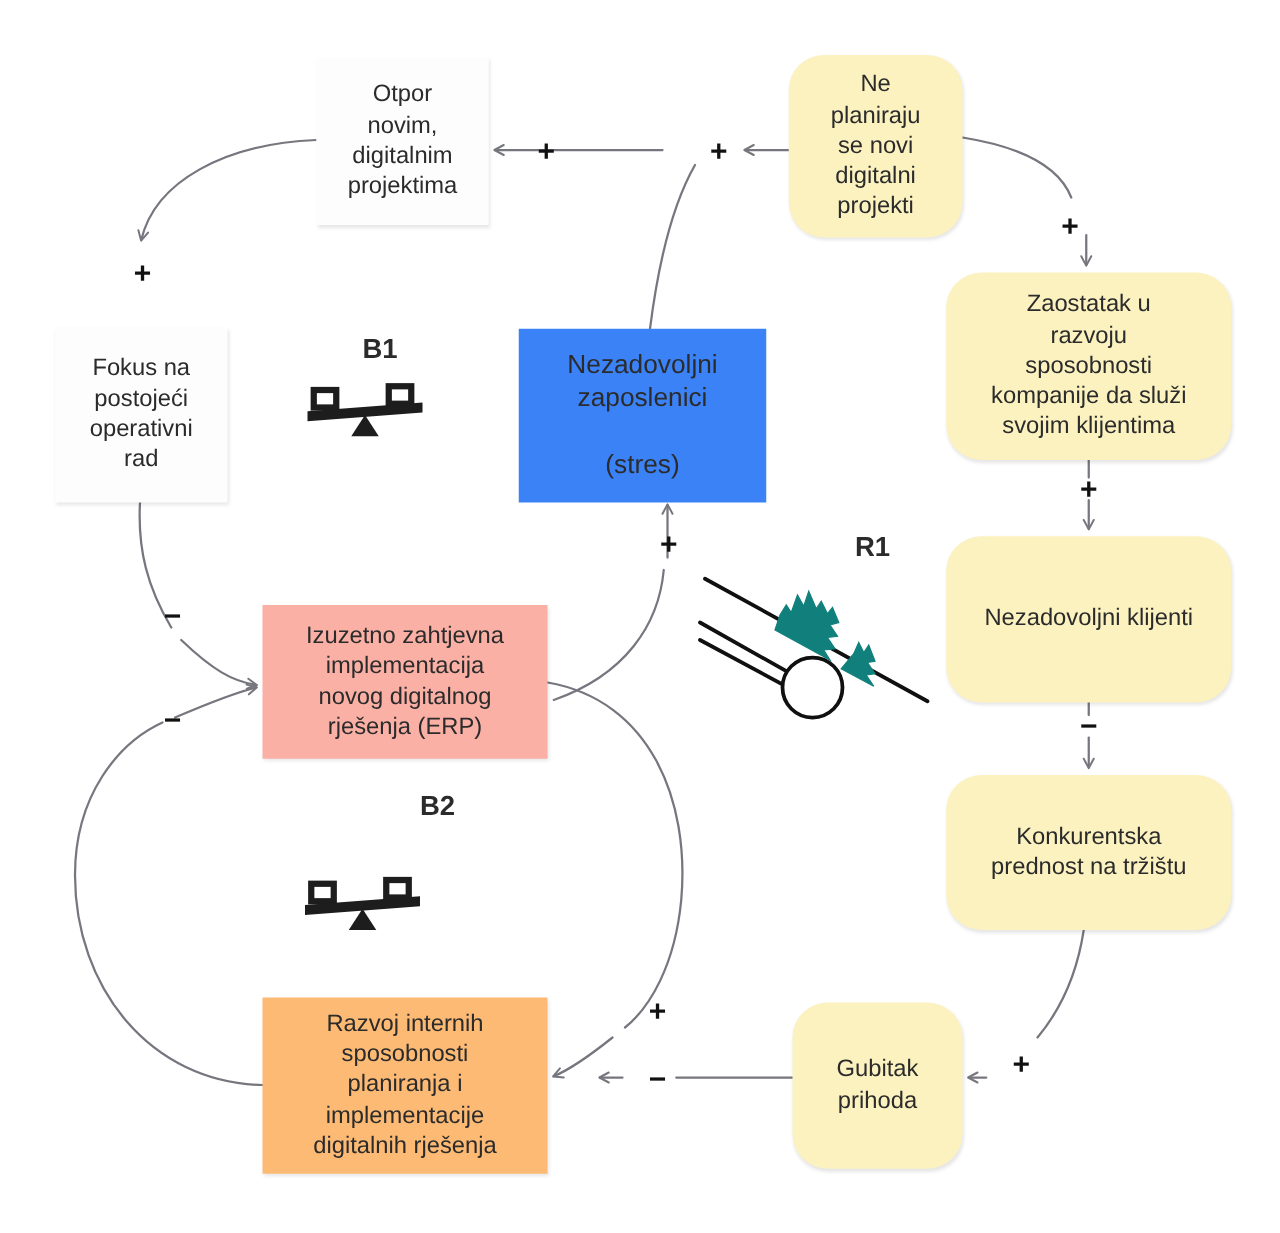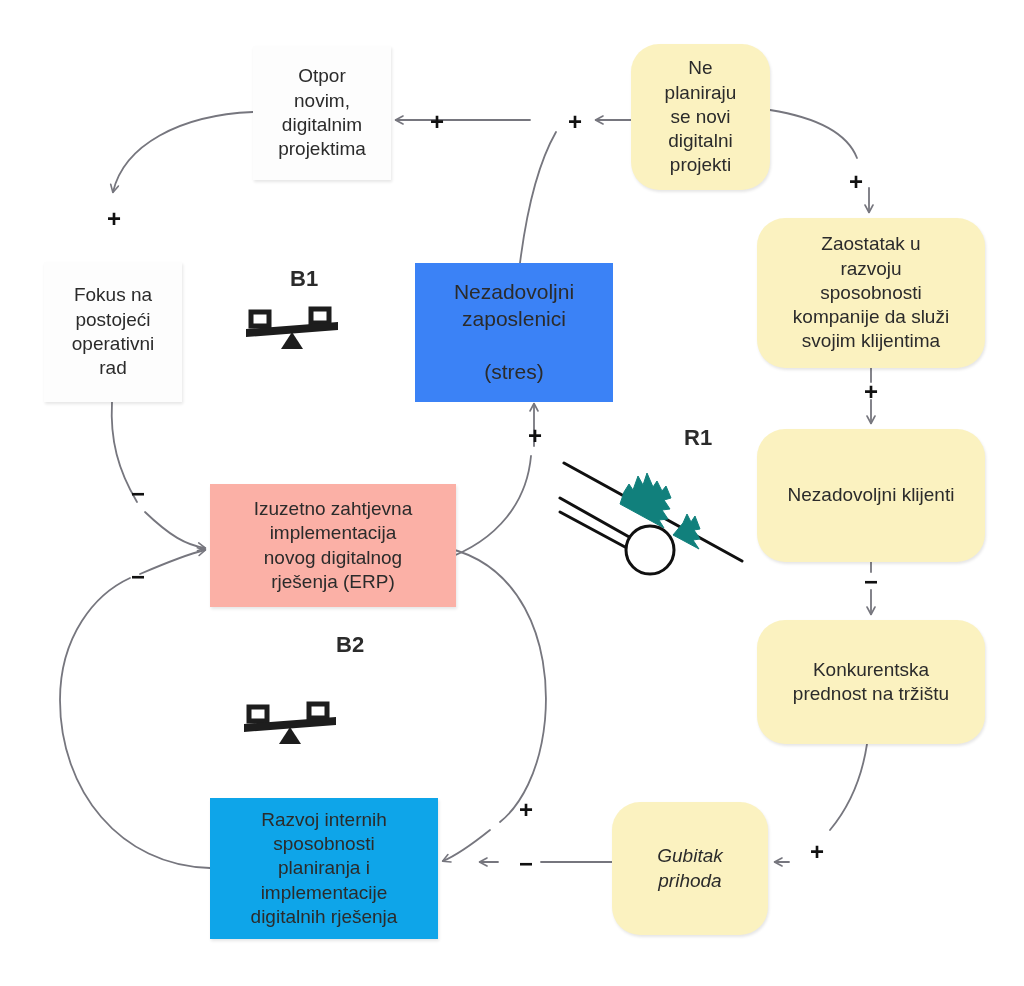--- a/index.html
+++ b/index.html
@@ -34,21 +34,21 @@
     text-align: center;
     color: #2b2b2b;
     font-size: 19px;
     line-height: 1.28;
     padding: 6px 8px;
     box-shadow: 1px 2px 3px rgba(0,0,0,0.10);
   }
   .node-white { background: #fdfdfd; }
   .node-yellow { background: #fbf2c0; border-radius: 28px; }
   .node-red { background: #fbb0a6; }
-  .node-green { background: #0ea5e9; }
+  .node-green { background: #fdba74; }
   .node-plain {
     background: #3b82f6;
     box-shadow: none;
     font-size: 21px;
   }
   .node-text { display: block; white-space: pre-line; }
 
   .sign {
     position: absolute;
     font-size: 24px;
@@ -153,41 +153,41 @@
     <span class="node-text">Nezadovoljni
 zaposlenici
 
 (stres)</span>
   </div>
 
   <div class="node node-yellow" style="left:757px; top:429px; width:228px; height:133px;">
     <span class="node-text">Nezadovoljni klijenti</span>
   </div>
 
-  <div class="node node-red" style="left:210px; top:484px; width:246px; height:123px;">
+  <div class="node node-red" style="left:210px; top:484px; width:228px; height:123px;">
     <span class="node-text">Izuzetno zahtjevna
 implementacija
 novog digitalnog
 rješenja (ERP)</span>
   </div>
 
   <div class="node node-yellow" style="left:757px; top:620px; width:228px; height:124px;">
     <span class="node-text">Konkurentska
 prednost na tržištu</span>
   </div>
 
   <div class="node node-green" style="left:210px; top:798px; width:228px; height:141px;">
     <span class="node-text">Razvoj internih
 sposobnosti
 planiranja i
 implementacije
 digitalnih rješenja</span>
   </div>
 
-  <div class="node node-yellow" style="left:612px; top:802px; width:156px; height:133px;font-style:italic;">
+  <div class="node node-yellow" style="left:634px; top:802px; width:136px; height:133px;">
     <span class="node-text">Gubitak
 prihoda</span>
   </div>
 
   <div class="loop-label" style="left:290px; top:268px;">B1</div>
   <div class="loop-label" style="left:684px; top:427px;">R1</div>
   <div class="loop-label" style="left:288px; top:634px;margin-left:48px;">B2</div>
 
   <div class="sign" style="left:107px; top:207px;">+</div>
   <div class="sign" style="left:430px; top:110px;">+</div>

